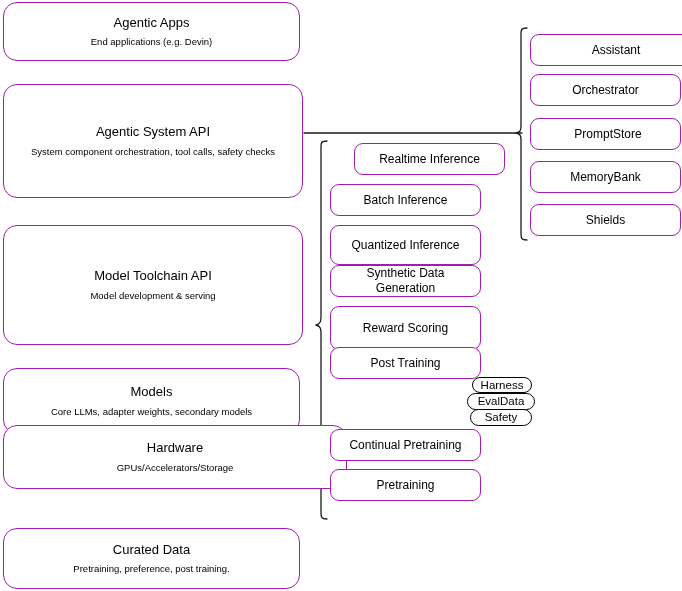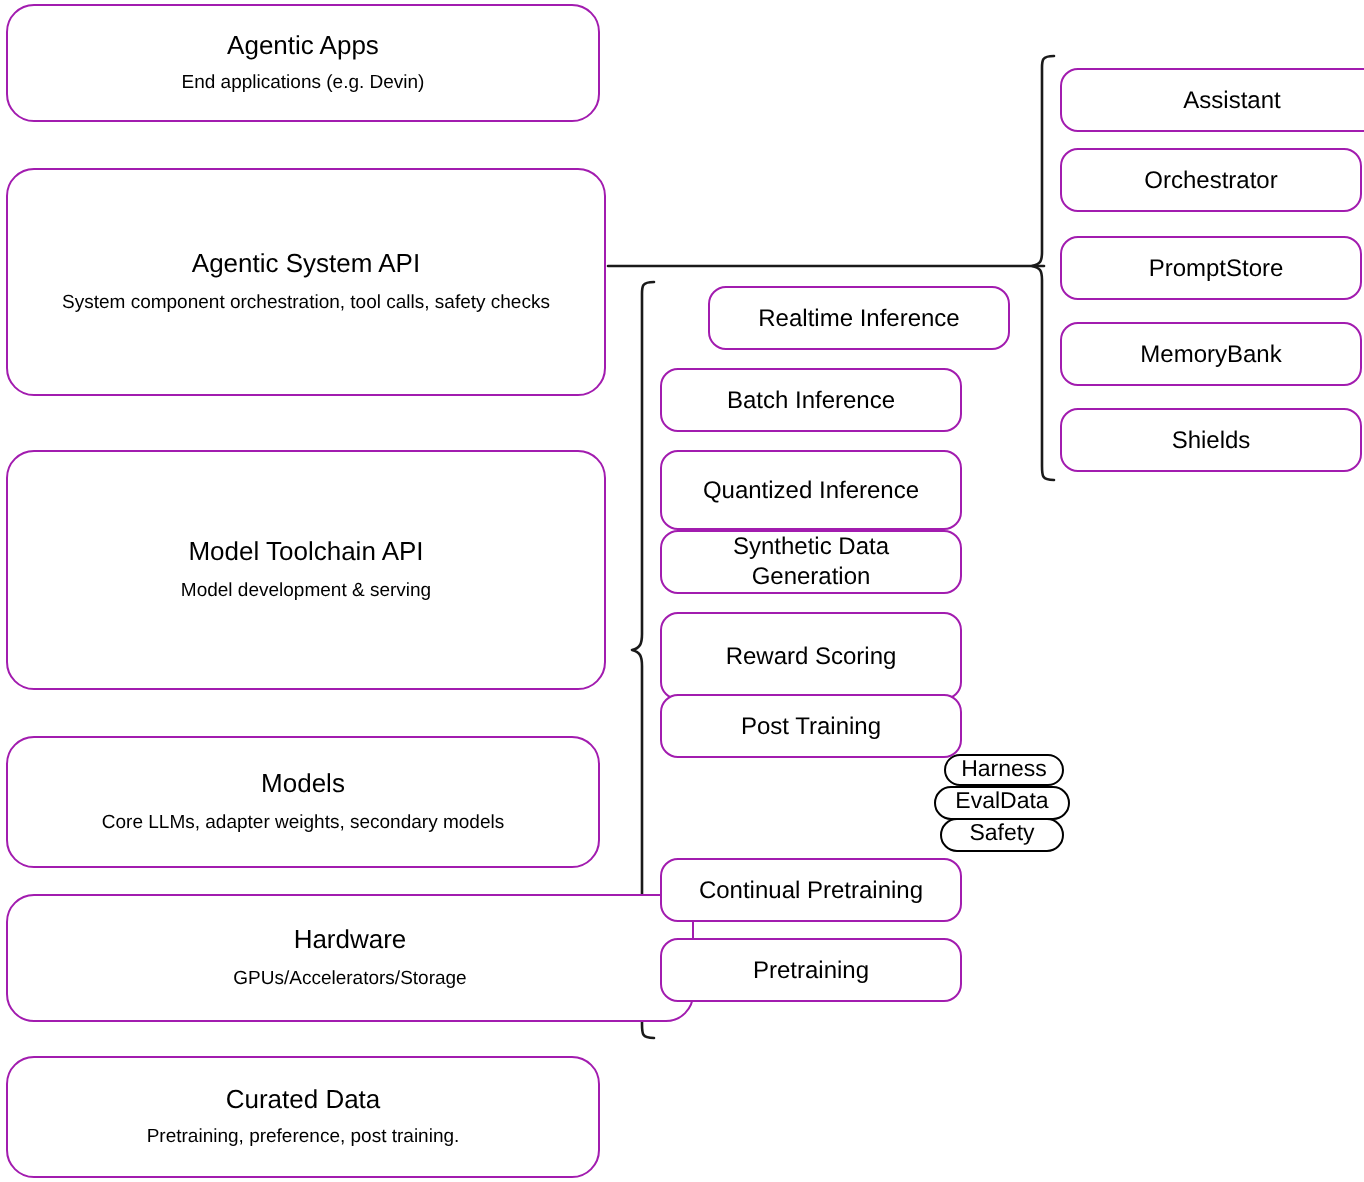--- a/index.html
+++ b/index.html
@@ -128,21 +128,21 @@
   <div class="node layer" style="left:3px; top:225px; width:300px; height:120px;">
     <div class="title">Model Toolchain API</div>
     <div class="subtitle">Model development &amp; serving</div>
   </div>
 
   <div class="node layer" style="left:3px; top:368px; width:297px; height:66px;">
     <div class="title">Models</div>
     <div class="subtitle">Core LLMs, adapter weights, secondary models</div>
   </div>
 
-  <div class="node layer" style="left:3px; top:447px; width:344px; height:64px;">
+  <div class="node layer" style="left:3px; top:425px; width:344px; height:64px;">
     <div class="title">Hardware</div>
     <div class="subtitle">GPUs/Accelerators/Storage</div>
   </div>
 
   <div class="node layer" style="left:3px; top:528px; width:297px; height:61px;">
     <div class="title">Curated Data</div>
     <div class="subtitle">Pretraining, preference, post training.</div>
   </div>
 
   <div class="node chip" style="left:330px; top:143px; width:151px; height:32px;margin-left:24px;">

